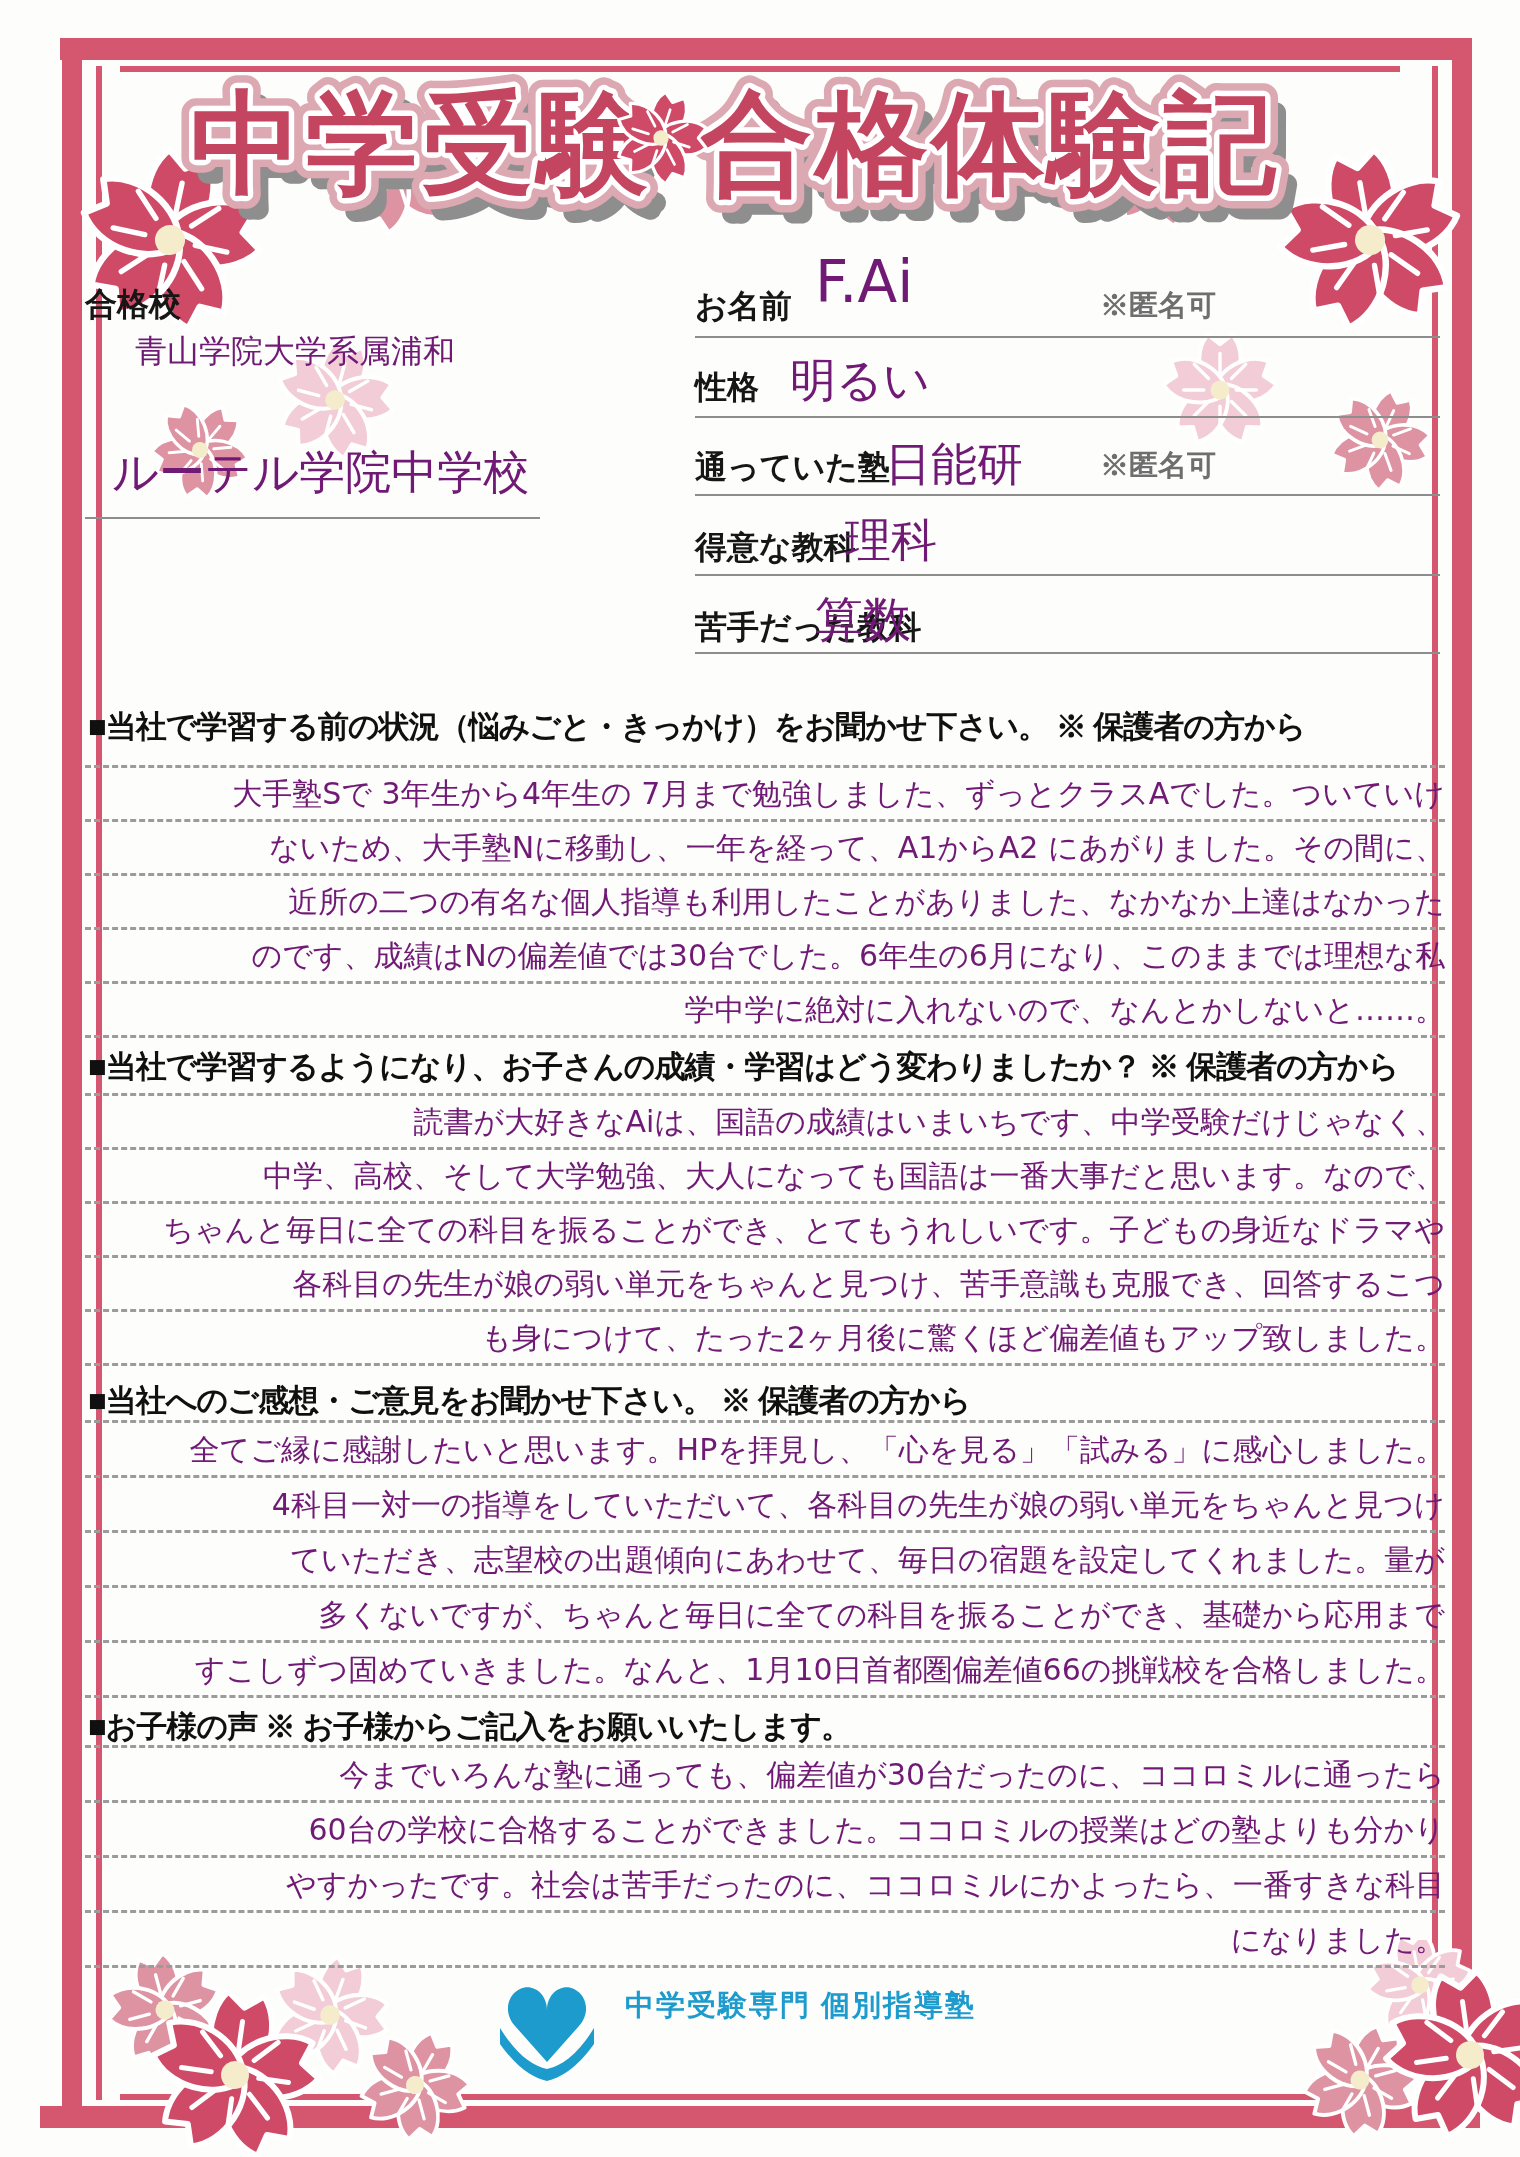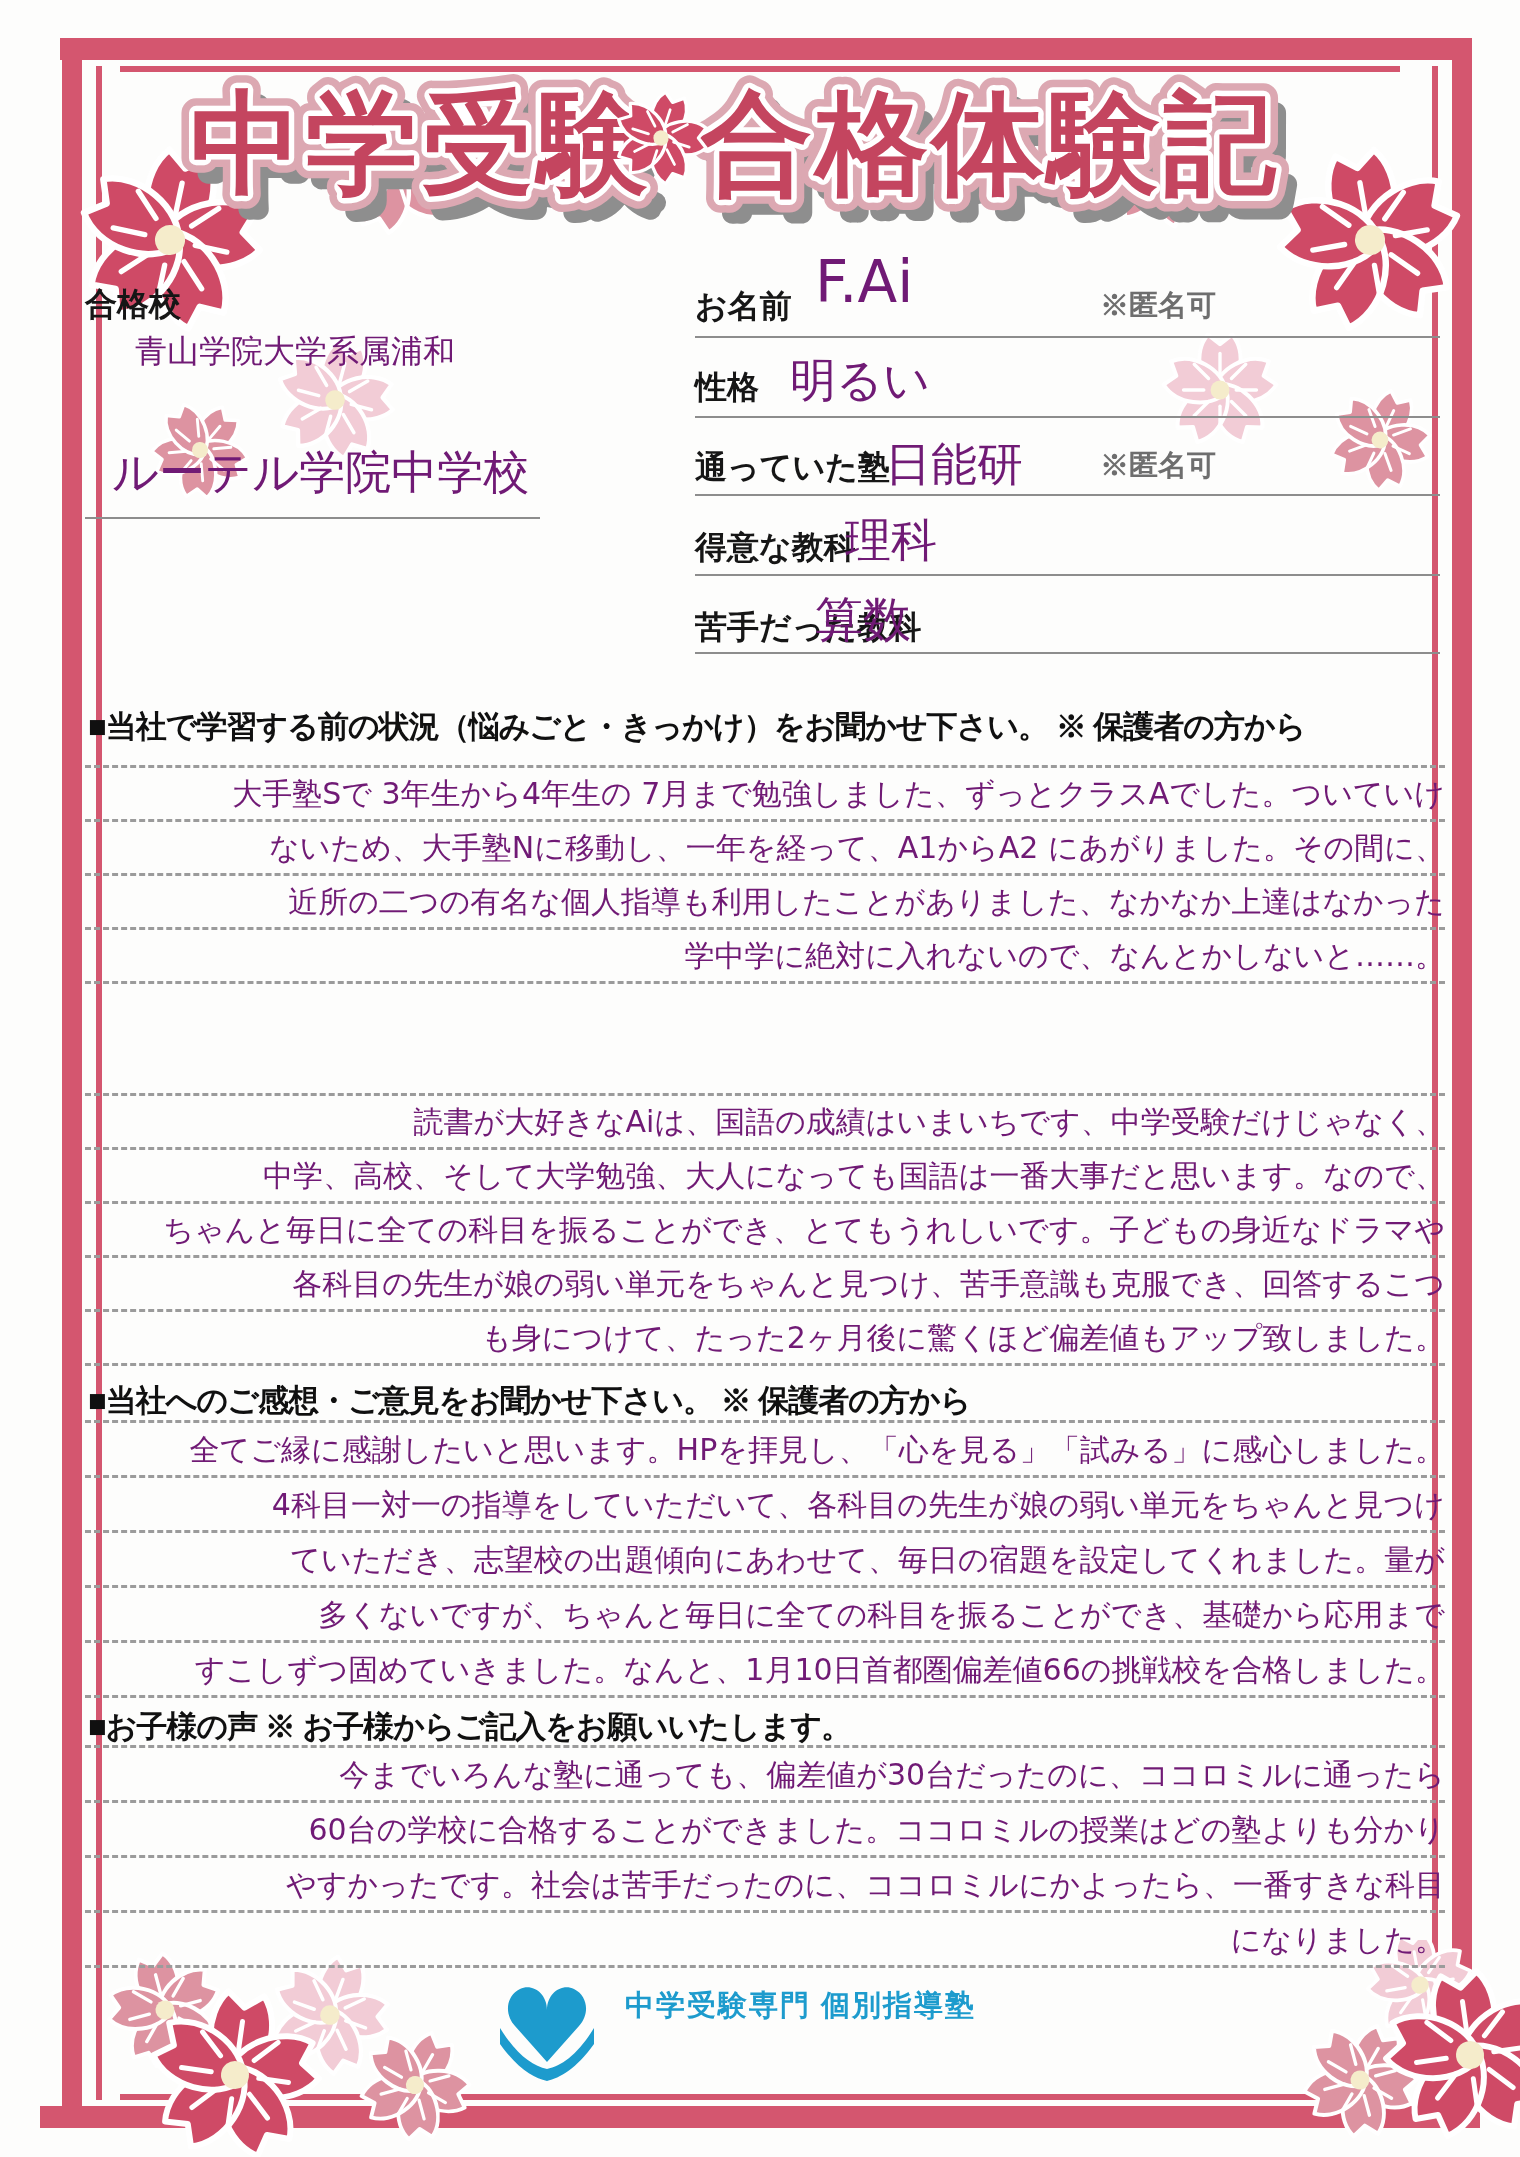--- a/index.html
+++ b/index.html
@@ -189,24 +189,28 @@
     <div class="wrow h54 indent">
         <span class="hand">大手塾Sで 3年生から4年生の 7月まで勉強しました、ずっとクラスAでした。ついていけ</span>
       </div>
     <div class="wrow h54">
         <span class="hand">ないため、大手塾Nに移動し、一年を経って、A1からA2 にあがりました。その間に、</span>
       </div>
     <div class="wrow h54">
         <span class="hand">近所の二つの有名な個人指導も利用したことがありました、なかなか上達はなかった</span>
       </div>
     <div class="wrow h54">
+        <span class="hand">のです、成績はNの偏差値では30台でした。6年生の6月になり、このままでは理想な私</span>
+      </div>
+    <div class="wrow h54">
         <span class="hand">学中学に絶対に入れないので、なんとかしないと……。</span>
       </div>
   </div>
 
+  <div class="sec-head" style="top:1046px">■当社で学習するようになり、お子さんの成績・学習はどう変わりましたか？ ※ 保護者の方から</div>
   <div class="writing" style="top:1093px">
     <div class="wrow h54">
         <span class="hand">読書が大好きなAiは、国語の成績はいまいちです、中学受験だけじゃなく、</span>
       </div>
     <div class="wrow h54">
         <span class="hand">中学、高校、そして大学勉強、大人になっても国語は一番大事だと思います。なので、</span>
       </div>
     <div class="wrow h54">
         <span class="hand">ちゃんと毎日に全ての科目を振ることができ、とてもうれしいです。子どもの身近なドラマや</span>
       </div>

